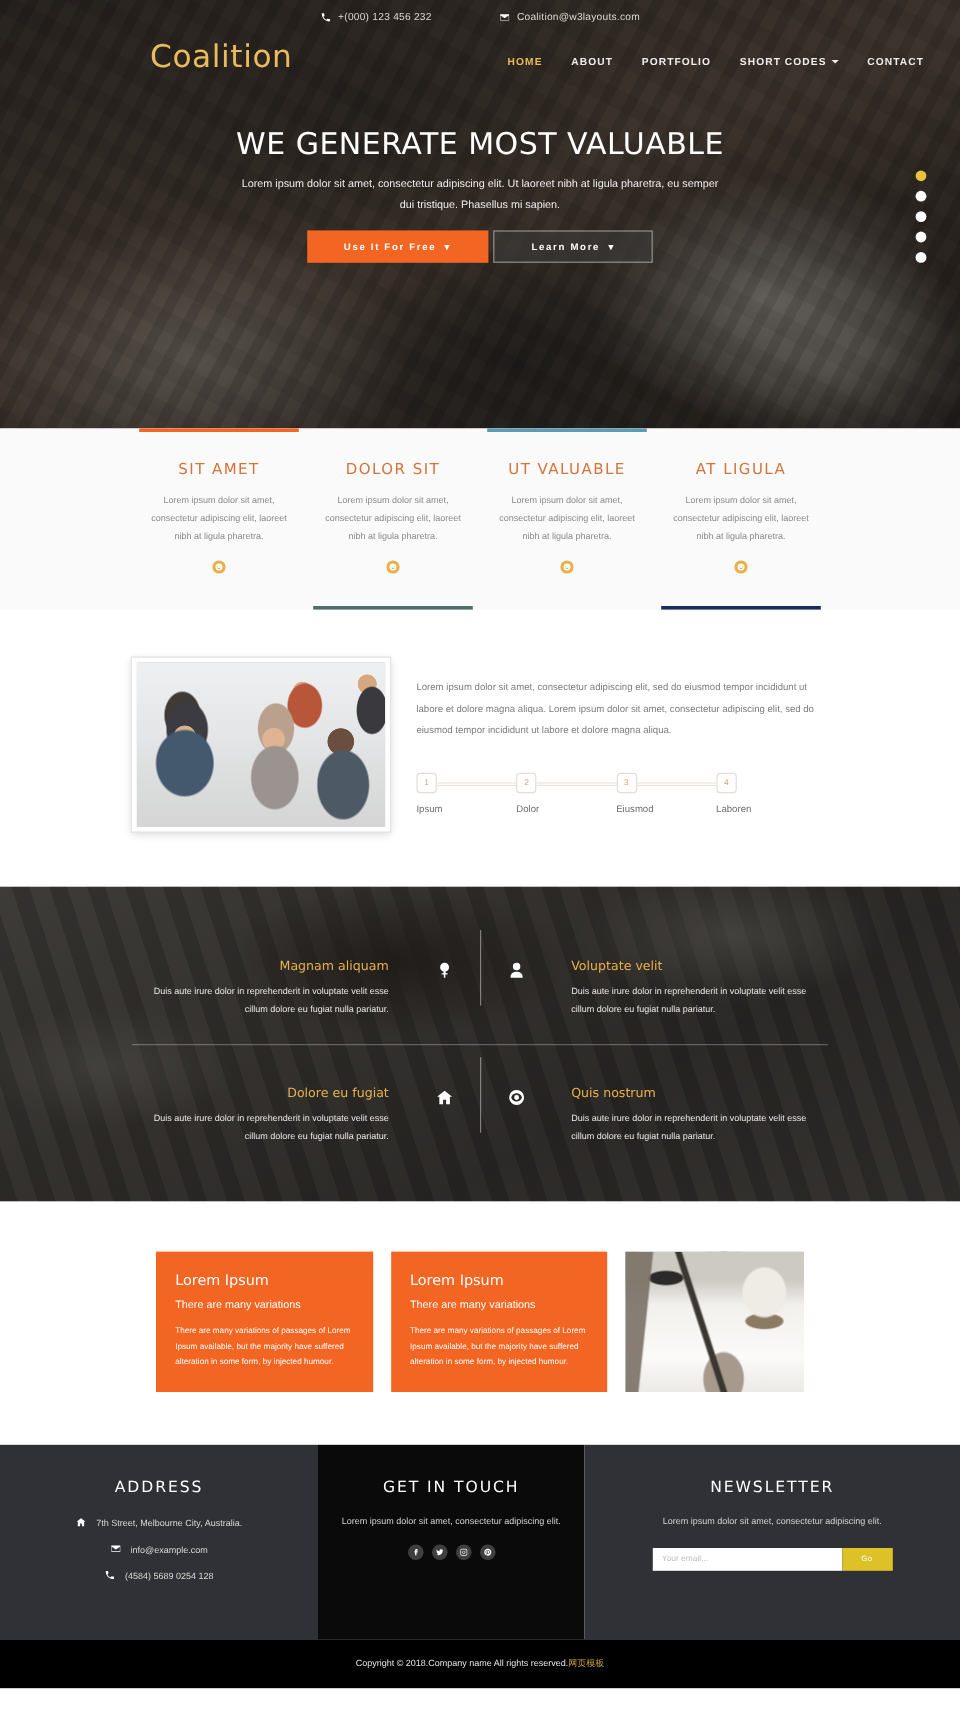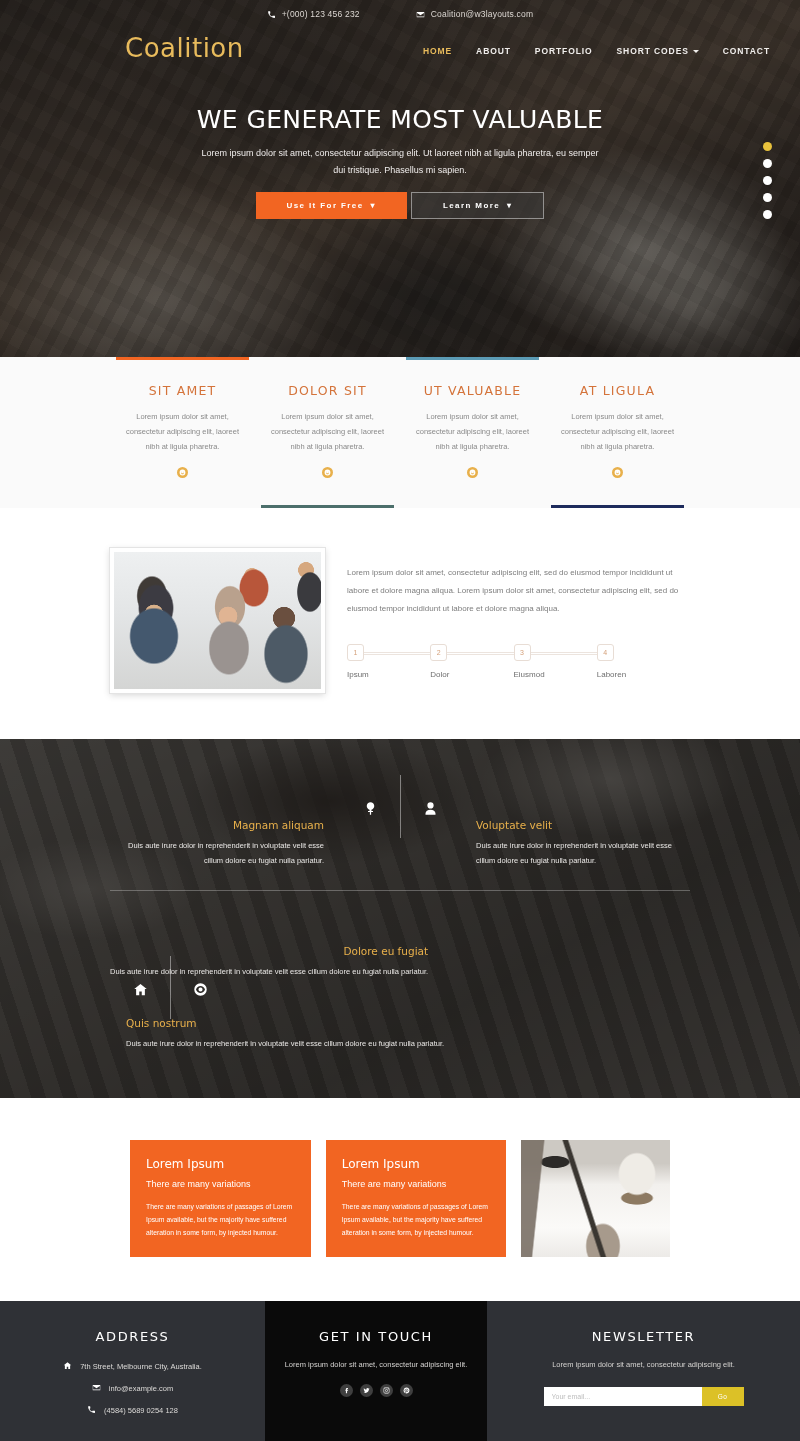--- a/index.html
+++ b/index.html
@@ -177,25 +177,25 @@
       repeating-linear-gradient(72deg, rgba(0,0,0,.18) 0 14px, rgba(255,255,255,.05) 14px 30px),
       linear-gradient(150deg,#6e6b66 0%, #54504b 35%, #3f3c38 65%, #585450 100%);
   }
   .para-ov { position:absolute; inset:0; background:rgba(28,26,24,.62); }
   .para-in { position:relative; z-index:3; padding:30px 0 0; }
   .para h2 {
     text-align:center; font-size:17px; letter-spacing:.8px; font-weight:400;
     color:#e0703a; font-family:"DejaVu Sans", sans-serif;
   }
   .prow { display:flex; margin-top:30px; padding:0 110px 0; align-items:flex-start; }
-  .prow.second { padding-top:4px;flex-direction:column; }
+  .prow.second { padding-top:4px; }
   .pcell { flex:1; }
   .pcell.l { text-align:right; padding-right:16px; }
   .pcell.r { text-align:left;  padding-left:16px; }
-  .pcell h4 { font-size:10.5px; color:#e8b04b; font-weight:400; font-family:"DejaVu Sans", sans-serif;margin-top:20px; }
+  .pcell h4 { font-size:10.5px; color:#e8b04b; font-weight:400; font-family:"DejaVu Sans", sans-serif; }
   .pcell p { margin-top:8px; font-size:7.5px; line-height:1.95; color:#e9e7e5; }
   .picos { width:120px; flex:none; display:flex; justify-content:center; align-items:flex-start; gap:0; position:relative; }
   .picos .half { flex:1; display:flex; justify-content:center; padding-top:2px; }
   .picos svg { width:15px; height:15px; fill:#fff; }
   .vdiv { position:absolute; left:50%; top:-24px; bottom:-22px; width:1px; background:rgba(255,255,255,.42); }
   .hdiv { height:1px; background:rgba(255,255,255,.28); margin:22px 110px 0; }
 
   
   .cards { display:flex; gap:15px; padding:42px 130px 44px; background:#fff; }
   .card { flex:1; }

